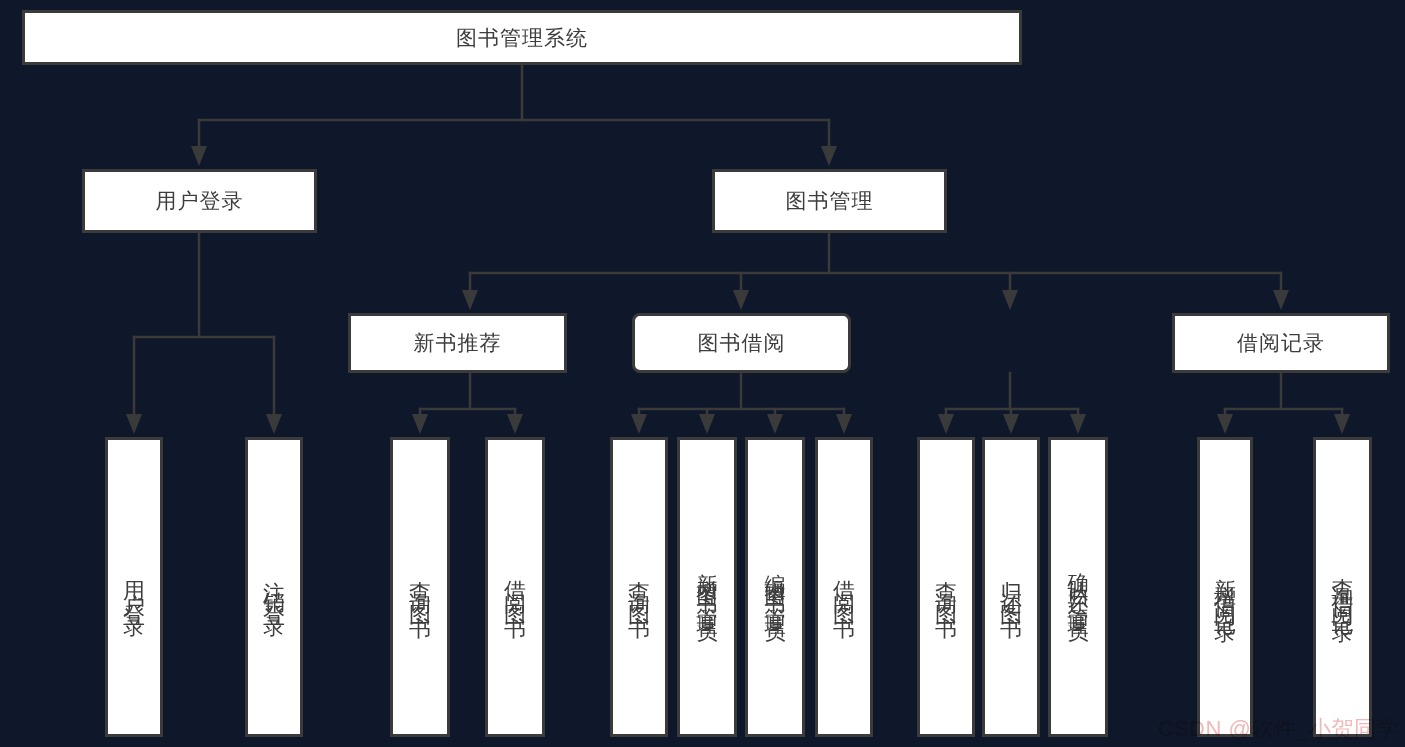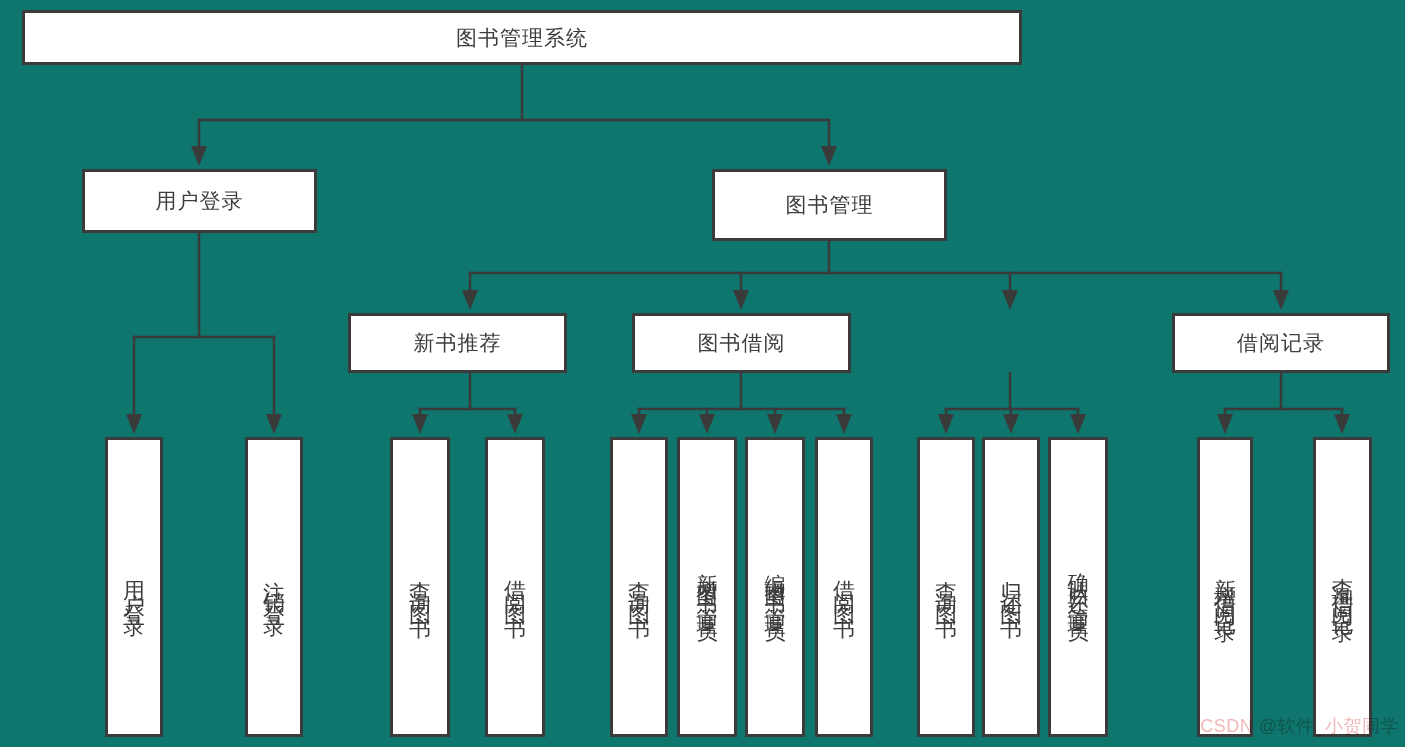--- a/index.html
+++ b/index.html
@@ -5,21 +5,21 @@
   html, body {
     margin: 0;
     padding: 0;
     background: #ffffff;
     font-family: "Liberation Sans", "DejaVu Sans", sans-serif;
   }
   #stage {
     position: relative;
     width: 1405px;
     height: 747px;
-    background: #0f766e;
+    background: #0f172a;
     overflow: hidden;
   }
   #wires {
     position: absolute;
     left: 0; top: 0;
     width: 1405px;
     height: 747px;
     z-index: 1;
   }
   .node {
@@ -45,21 +45,21 @@
     font-size: 22px;
     letter-spacing: 12px;
     white-space: nowrap;
   }
   .vtext.med  { letter-spacing: 9px; }
   .vtext.dense { letter-spacing: 7px; font-size: 21px; }
   #watermark {
     position: absolute;
     right: 6px;
     top: 714px;
-    font-size: 18px;
+    font-size: 22px;
     color: #f2b8b8;
     z-index: 3;
     mix-blend-mode: multiply;
     white-space: nowrap;
     letter-spacing: 0.5px;
   }
 </style>
 </head>
 <body>
 
@@ -116,28 +116,28 @@
     </g>
   </svg>
 
   <div class="node" style="left:22px; top:10px; width:1000px; height:55px;">
     <span class="hlabel">图书管理系统</span>
   </div>
 
   <div class="node" style="left:82px; top:169px; width:235px; height:64px;">
     <span class="hlabel">用户登录</span>
   </div>
-  <div class="node" style="left:712px; top:169px; width:235px; height:72px;">
+  <div class="node" style="left:712px; top:169px; width:235px; height:64px;">
     <span class="hlabel">图书管理</span>
   </div>
 
   <div class="node" style="left:348px; top:313px; width:219px; height:60px;">
     <span class="hlabel">新书推荐</span>
   </div>
-  <div class="node" style="left:632px; top:313px; width:219px; height:60px;">
+  <div class="node" style="left:632px; top:313px; width:219px; height:60px;border-radius:8px;">
     <span class="hlabel">图书借阅</span>
   </div>
   <div class="node" style="left:1172px; top:313px; width:218px; height:60px;">
     <span class="hlabel">借阅记录</span>
   </div>
 
   <div class="node leaf" style="left:105px; width:58px;">
     <span class="vtext">用户登录</span>
   </div>
   <div class="node leaf" style="left:245px; width:58px;">

